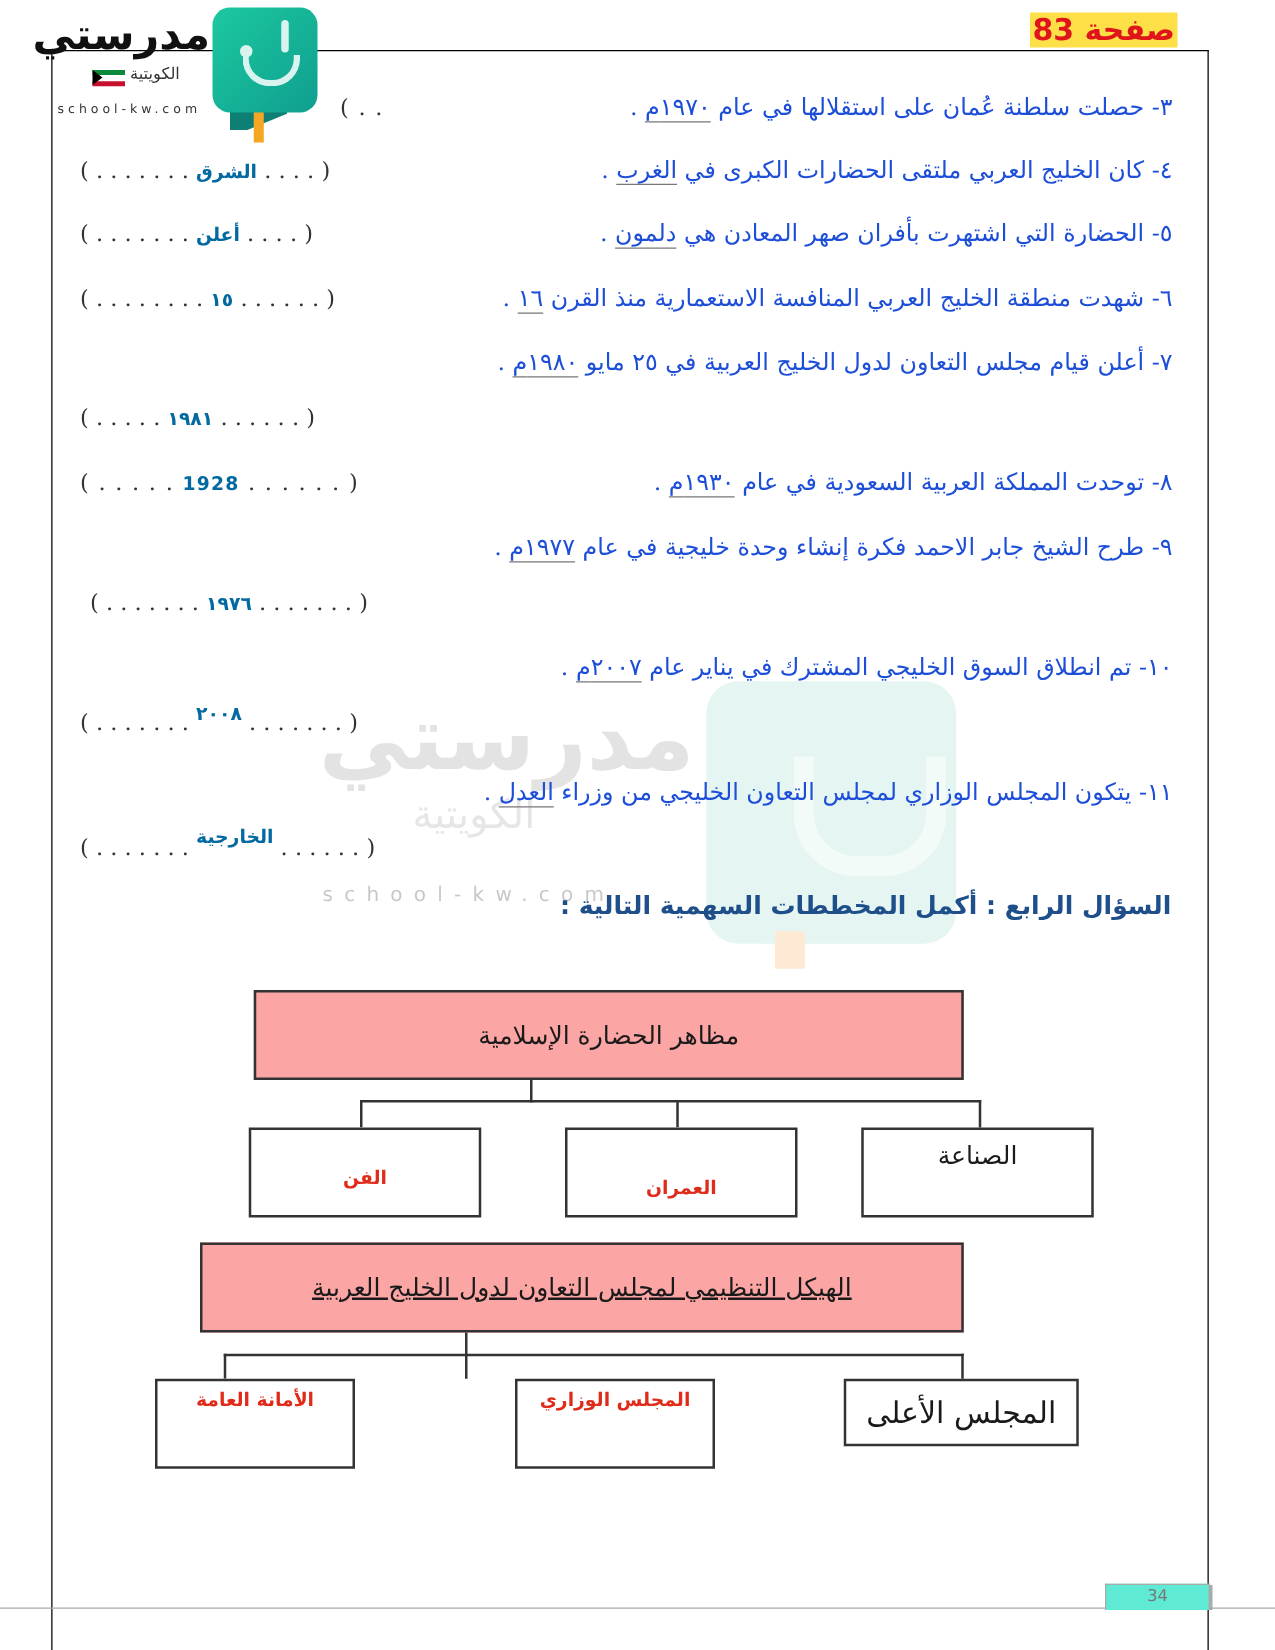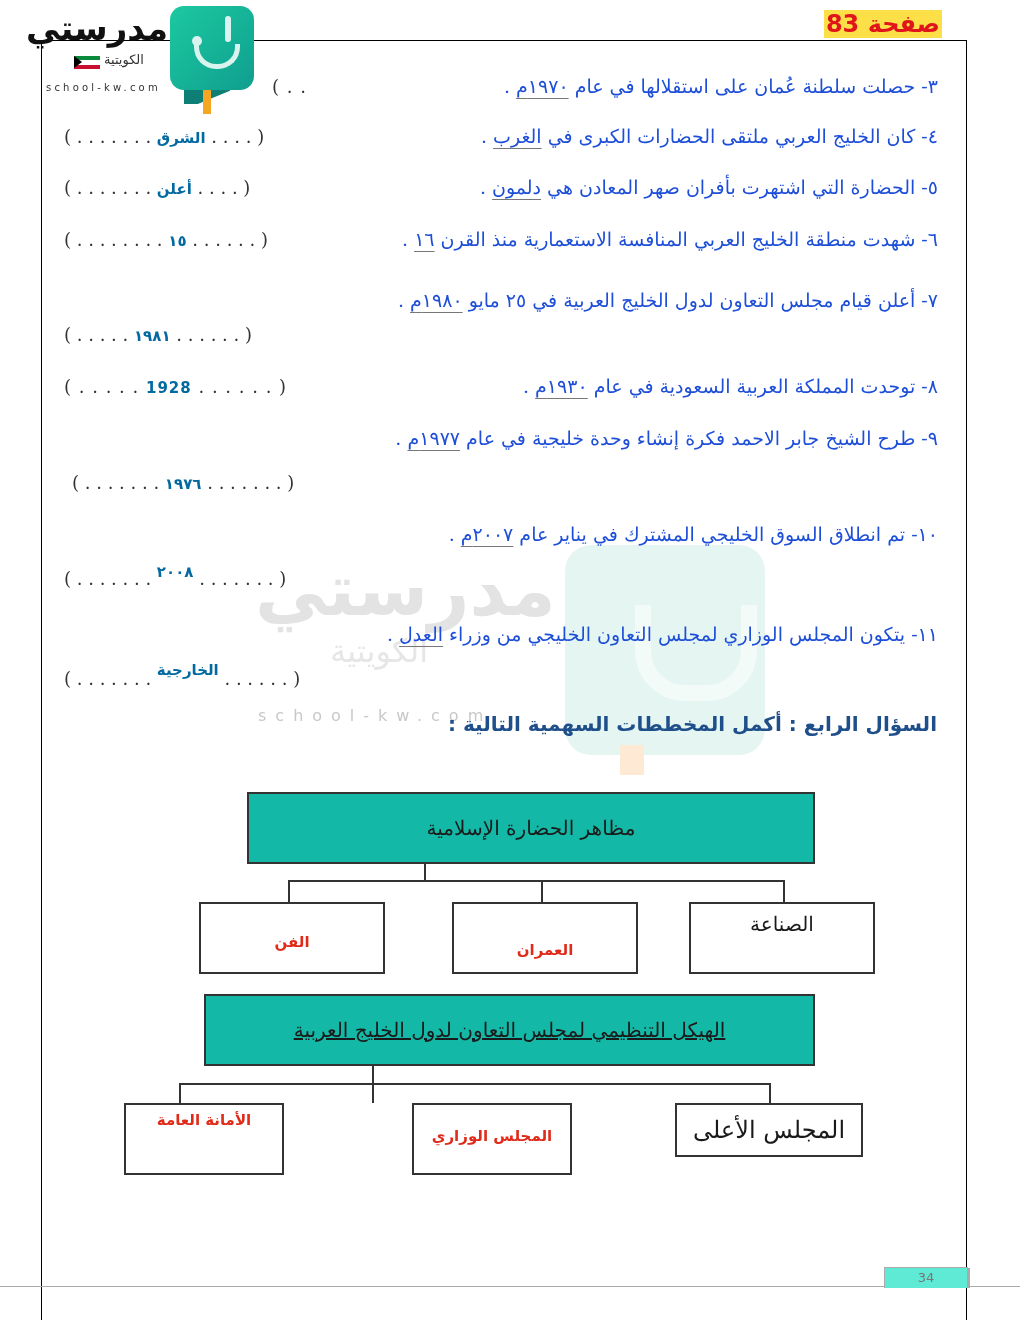--- a/index.html
+++ b/index.html
@@ -43,21 +43,21 @@
   .q { position:absolute; direction:rtl; font-family:"DejaVu Serif", serif; font-size:19px; color:#1d4ed8; white-space:nowrap; line-height:28px; }
   .ul { text-decoration:underline; text-decoration-color:#777; text-underline-offset:5px; }
   .ans { position:absolute; direction:ltr; font-family:"DejaVu Serif", serif; font-size:18px; color:#333; white-space:nowrap; line-height:26px; letter-spacing:1px; }
   .ans .red { color:#0369a1; font-weight:bold; font-family:"DejaVu Sans", sans-serif; font-size:15px; }
 
   .section { position:absolute; right:83px; top:712px; direction:rtl; font-size:20px; font-weight:bold; color:#1f4f8a; white-space:nowrap; }
 
   
   .box { position:absolute; border:2px solid #333; background:#fff; display:flex; align-items:center; justify-content:center;
          direction:rtl; font-family:"DejaVu Serif", serif; font-size:20px; color:#1a1a1a; box-sizing:border-box; }
-  .box.head { background:#14b8a6;margin-left:44px; }
+  .box.head { background:#fca5a5; }
   .box .red { color:#e02b1a; font-weight:bold; font-family:"DejaVu Sans", sans-serif; font-size:15px; }
   .line { position:absolute; background:#333; }
 
   .footer-line { position:absolute; left:0; top:1286px; width:1020px; height:1px; background:#aaa; }
   .footer-tab { position:absolute; left:884px; top:1267px; width:82px; height:20px; border:1px solid #aaa; border-bottom:none; background:#5eead4;
                 font-size:13px; color:#777; text-align:center; line-height:20px; }
   .footer-tab::after { content:""; position:absolute; right:-3px; top:0; width:3px; height:20px; background:#aaa; }
 </style>
 </head>
 <body>
@@ -114,21 +114,21 @@
   ( . . . . . . . <span class="red">أعلن</span> . . . . )
 </div>
 
 <div class="q" style="right:82px; top:225px;">
   <span>٦- شهدت منطقة الخليج العربي المنافسة الاستعمارية منذ القرن </span><span class="ul">١٦</span><span> .</span>
 </div>
 <div class="ans" style="left:64px; top:227px;">
   ( . . . . . . . . <span class="red">١٥</span> . . . . . . )
 </div>
 
-<div class="q" style="right:82px; top:276px; letter-spacing:1px;margin-top:10px;">
+<div class="q" style="right:82px; top:276px; letter-spacing:1px;">
   <span>٧- أعلن قيام مجلس التعاون لدول الخليج العربية في ٢٥ مايو </span><span class="ul">١٩٨٠م</span><span> .</span>
 </div>
 <div class="ans" style="left:64px; top:322px;">
   ( . . . . . <span class="red">١٩٨١</span> . . . . . . )
 </div>
 
 <div class="q" style="right:82px; top:372px;">
   <span>٨- توحدت المملكة العربية السعودية في عام </span><span class="ul">١٩٣٠م</span><span> .</span>
 </div>
 <div class="ans" style="left:64px; top:374px;">
@@ -182,21 +182,21 @@
 </div>
 <div class="line" style="left:372px; top:1066px; width:2px; height:18px;"></div>
 <div class="line" style="left:179px; top:1083px; width:592px; height:2px;"></div>
 <div class="line" style="left:179px; top:1083px; width:2px; height:20px;"></div>
 <div class="line" style="left:372px; top:1083px; width:2px; height:20px;"></div>
 <div class="line" style="left:769px; top:1083px; width:2px; height:22px;"></div>
 
 <div class="box" style="left:675px; top:1103px; width:188px; height:54px; font-size:24px;">
   <span>المجلس الأعلى</span>
 </div>
-<div class="box" style="left:412px; top:1103px; width:160px; height:72px; align-items:flex-start; padding-top:22px;">
+<div class="box" style="left:412px; top:1103px; width:160px; height:72px; align-items:flex-start; padding-top:6px;">
   <span class="red">المجلس الوزاري</span>
 </div>
 <div class="box" style="left:124px; top:1103px; width:160px; height:72px; align-items:flex-start; padding-top:6px;">
   <span class="red">الأمانة العامة</span>
 </div>
 
 <div class="footer-line"></div>
 <div class="footer-tab">34</div>
 
 </body></html>

